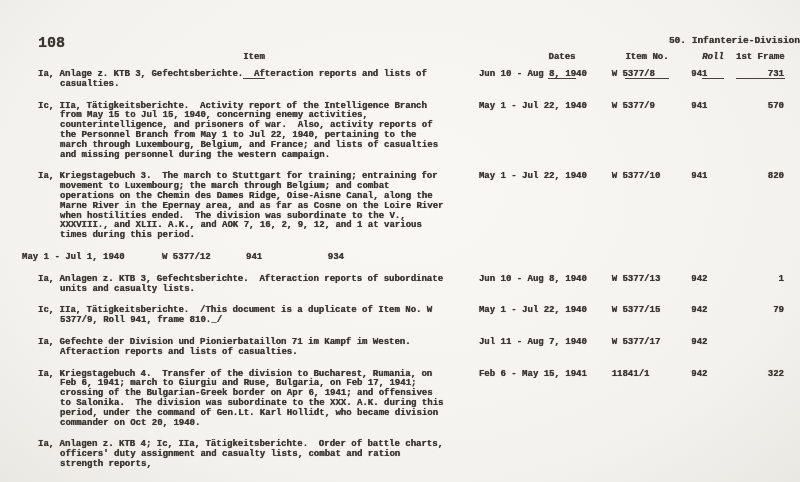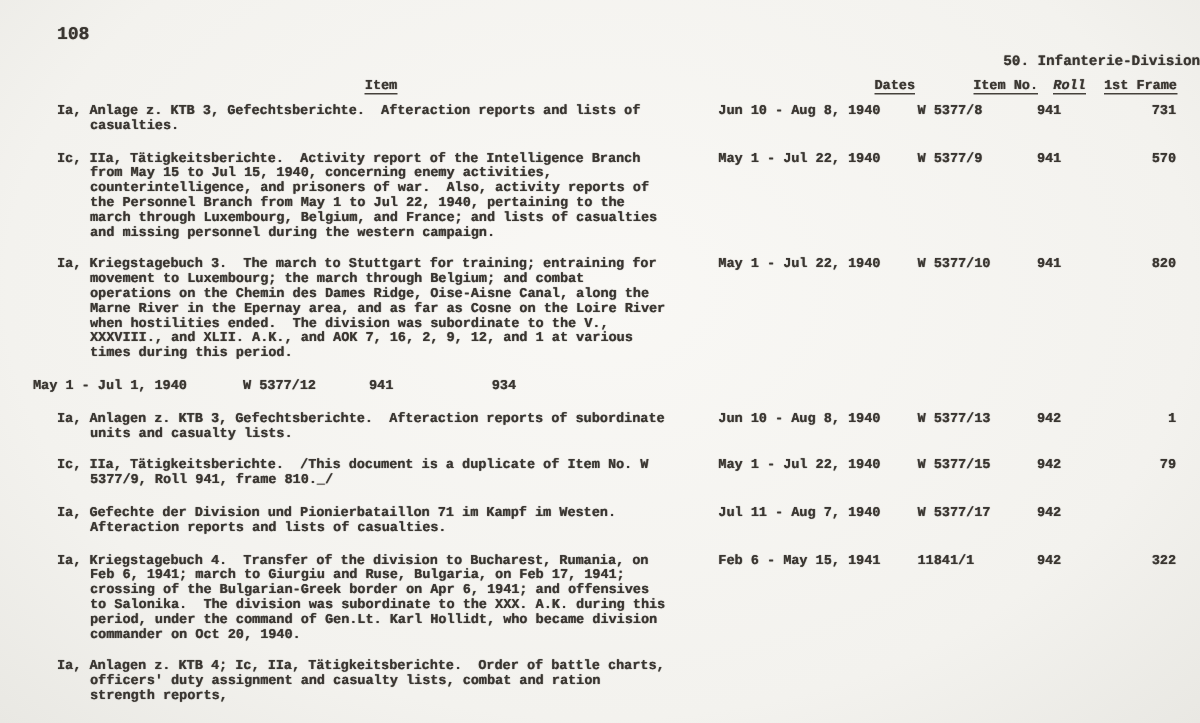--- a/index.html
+++ b/index.html
@@ -11,32 +11,32 @@
     background: #f5f4f1;
     background-image: radial-gradient(ellipse at 50% 40%, #f9f8f5 0%, #f3f2ee 70%, #e9e8e3 100%);
     font-family: "Liberation Mono", "DejaVu Sans Mono", monospace;
     color: #3a3631;
     font-size: 9px;
     line-height: 9.8px;
     font-weight: 700;
   }
   .tw { text-shadow: 0 0 0.7px rgba(58,54,49,0.75), 0.3px 0.3px 0.3px rgba(58,54,49,0.35); }
   .page-num {
-    position: absolute; left: 38px; top: 19px; font-size: 12px;
+    position: absolute; left: 38px; top: 39px; font-size: 15px;
   }
   .doc-title {
     position: absolute; left: 0; top: 36px; width: 800px; text-align: right; font-size: 9.5px;
   }
   .colheads {
     position: absolute; top: 53px; left: 0; width: 800px; display: flex; align-items: flex-start;
   }
-  .u { border-bottom: 1.2px solid #46423c; padding-bottom: 0px; }
+  .u { border-bottom: 1.2px solid #46423c; padding-bottom: 16px; }
   .h-item   { width: 432px; margin-left: 38px; text-align: center; }
-  .h-dates  { width: 118px; margin-left: 22px; text-align: right; padding-left: 22px; box-sizing: border-box; }
-  .h-itemno { width: 72px;  margin-left: 10px; text-align: right; text-indent: -18px; }
+  .h-dates  { width: 118px; margin-left: 22px; text-align: center; padding-left: 22px; box-sizing: border-box; }
+  .h-itemno { width: 72px;  margin-left: 10px; text-align: center; text-indent: -18px; }
   .h-roll   { width: 42px;  text-align: center; font-style: italic; }
   .h-frame  { width: 60px;  text-align: left; padding-left: 2px; box-sizing: border-box; }
   .rows { position: absolute; top: 70px; left: 0; width: 800px; }
   .row { display: flex; align-items: flex-start; margin-bottom: 12px; gap: 12px; }
   .c-item {
     width: 432px; margin-left: 38px;
     padding-left: 22px; text-indent: -22px;
     box-sizing: border-box;
     white-space: pre-wrap;
   }

